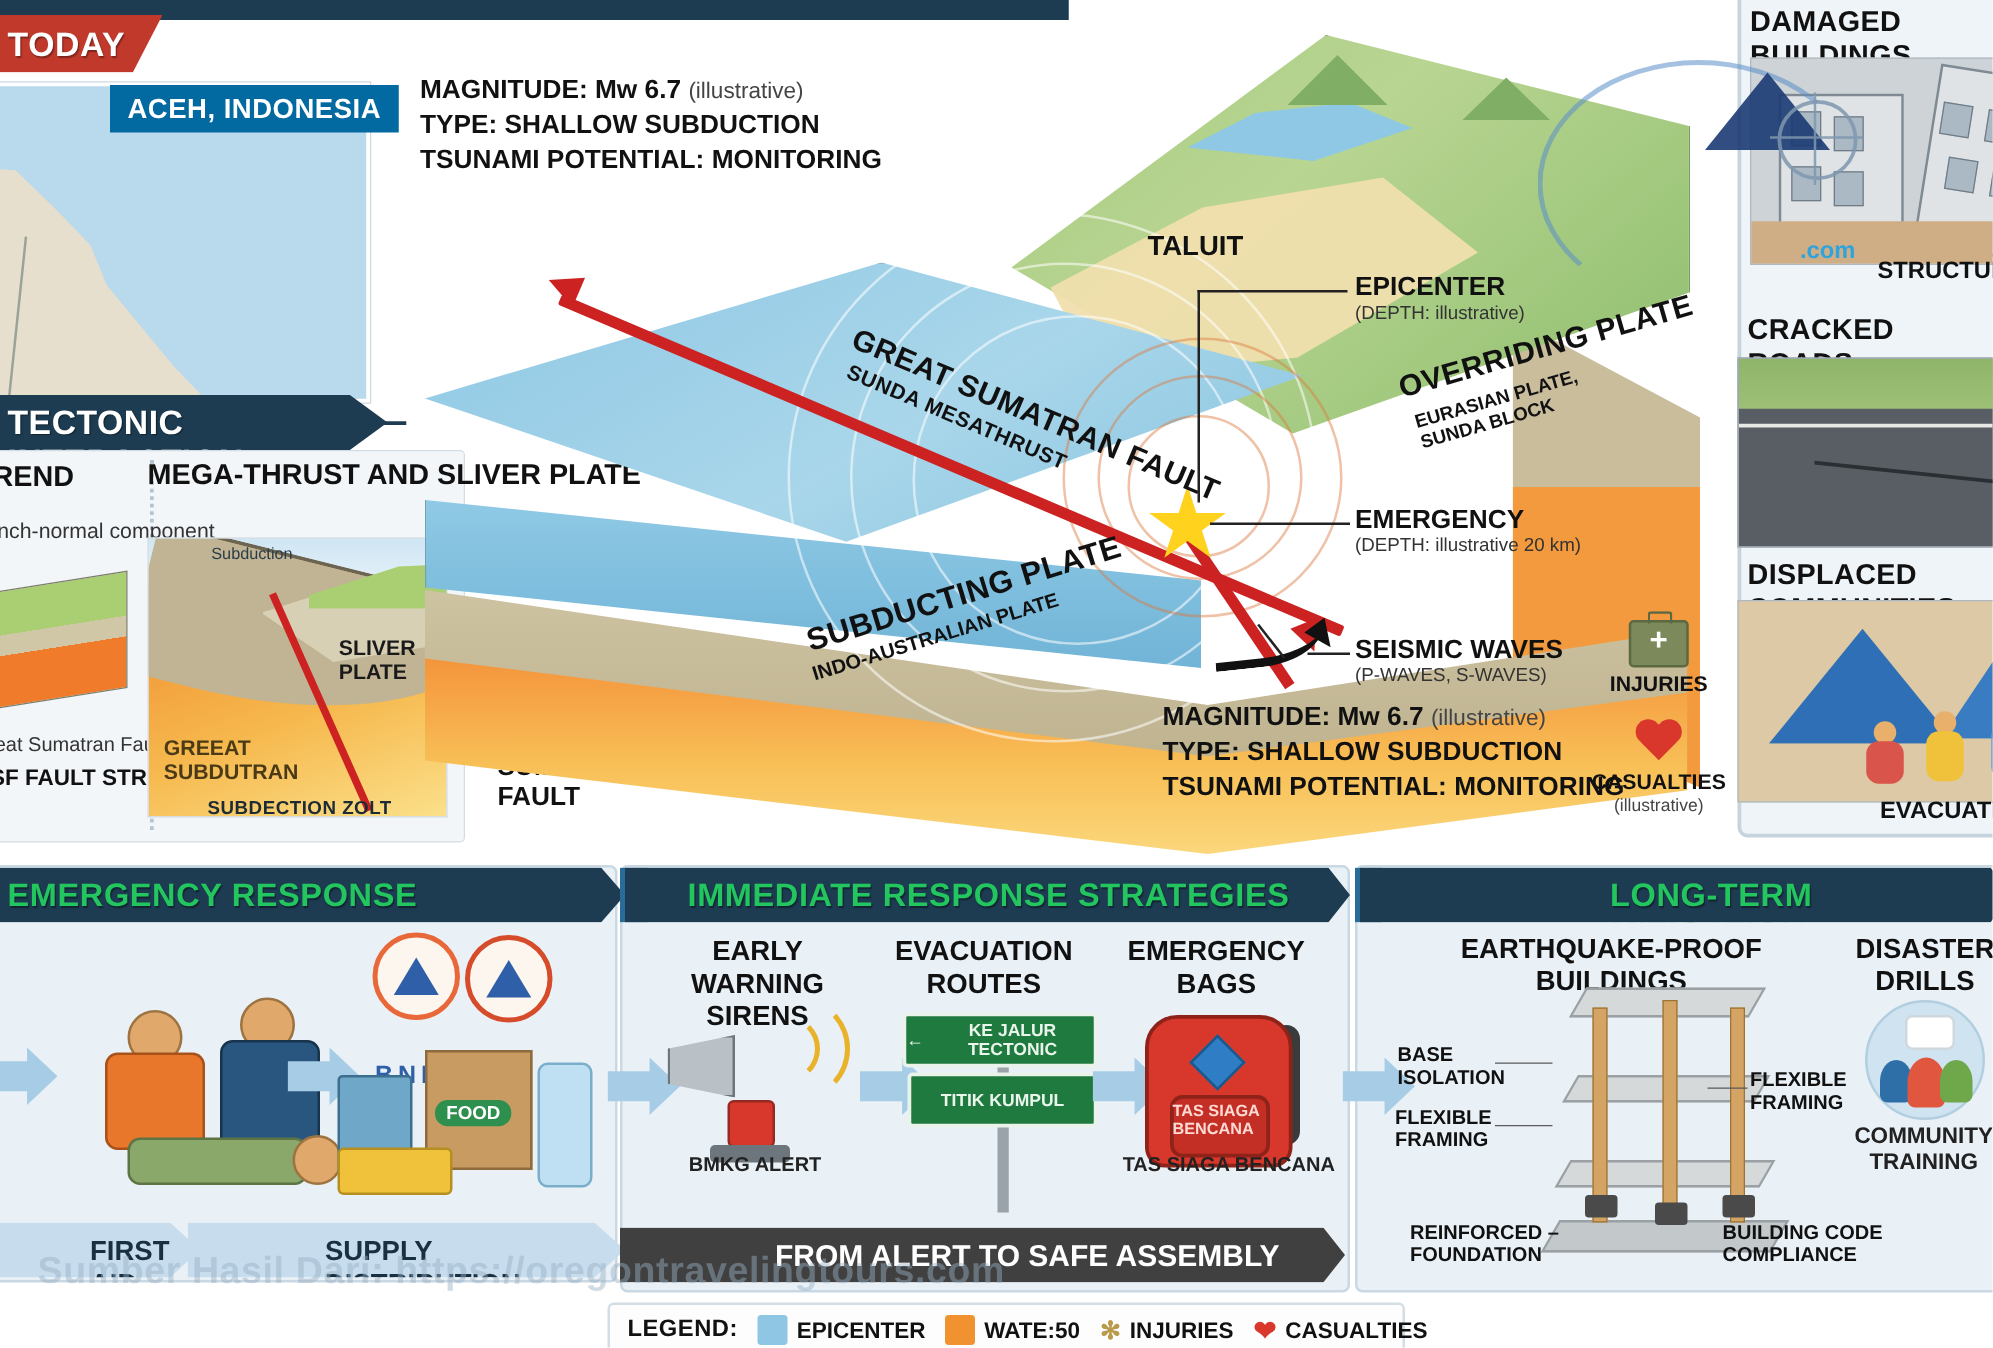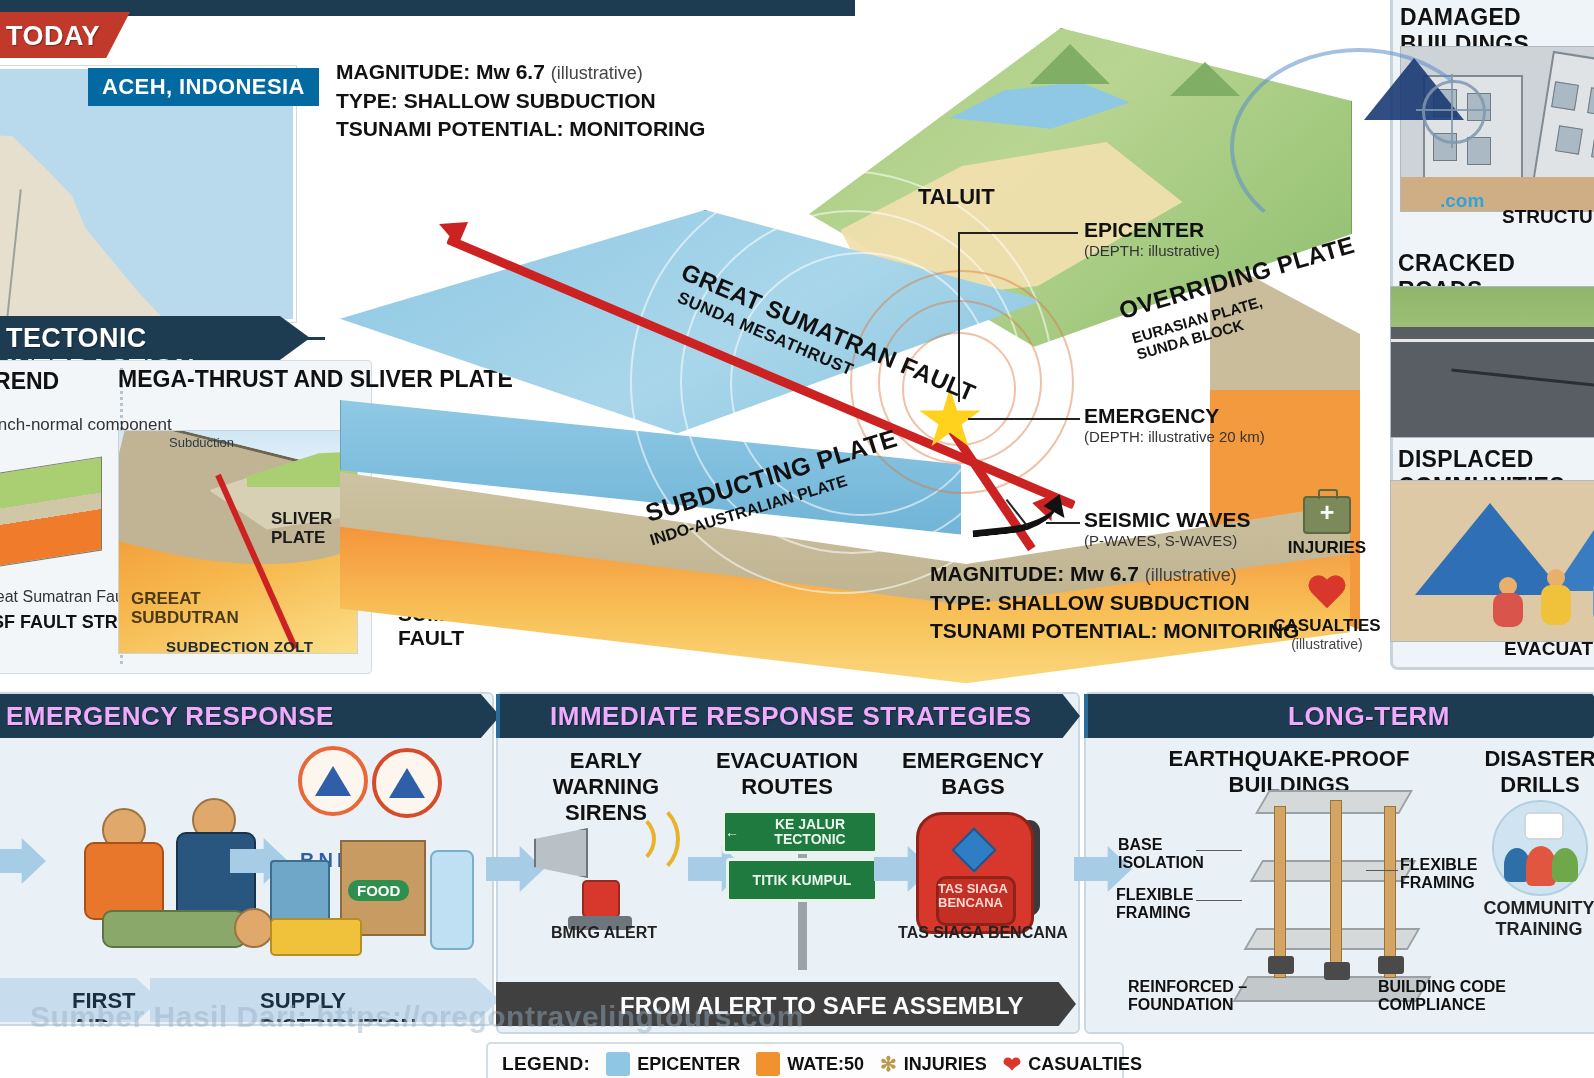--- a/index.html
+++ b/index.html
@@ -208,21 +208,21 @@
   #road-line{position:absolute;left:0;top:52px;width:100%;height:3px;background:#e8e8e4;}
   .tent{position:absolute;background:#2f6fb5;clip-path:polygon(50% 0,100% 100%,0 100%);}
 
   .panel{position:absolute;background:#e9f1f7;border:2px solid #c9d8e3;border-radius:6px;}
   #p1{left:-130px;top:692px;width:620px;height:330px;}
   #p2{left:496px;top:692px;width:580px;height:338px;}
   #p3{left:1084px;top:692px;width:520px;height:338px;}
 
   .band{position:absolute;height:44px;background:#1d3c52;
      clip-path:polygon(0 0,97% 0,100% 50%,97% 100%,0 100%);}
-  .band span{position:absolute;top:7px;color:#f0abfc;font-weight:bold;font-size:26px;
+  .band span{position:absolute;top:7px;color:#22c55e;font-weight:bold;font-size:26px;
      letter-spacing:.5px;text-shadow:1px 1px 1px rgba(0,0,0,.4);}
   #b1{left:-140px;top:694px;width:640px;}
   #b1 span{left:146px;}
   #b2{left:500px;top:694px;width:580px;}
   #b2 span{left:50px;}
   #b3{left:1088px;top:694px;width:520px;}
   #b3 span{left:200px;}
   .chev{position:absolute;width:36px;height:44px;background:#2a6c99;
      clip-path:polygon(0 0,60% 0,100% 50%,60% 100%,0 100%);}
   #cv1{left:496px;top:694px;}

